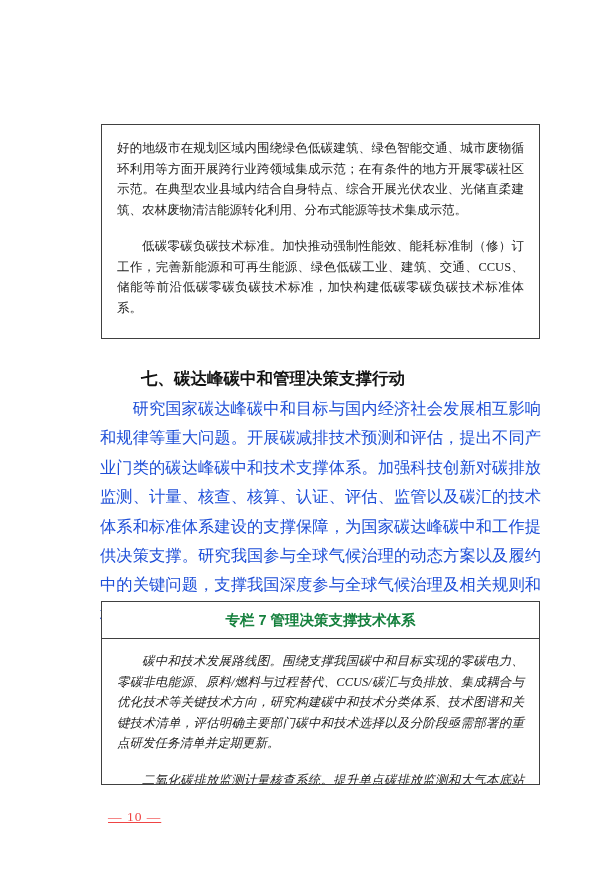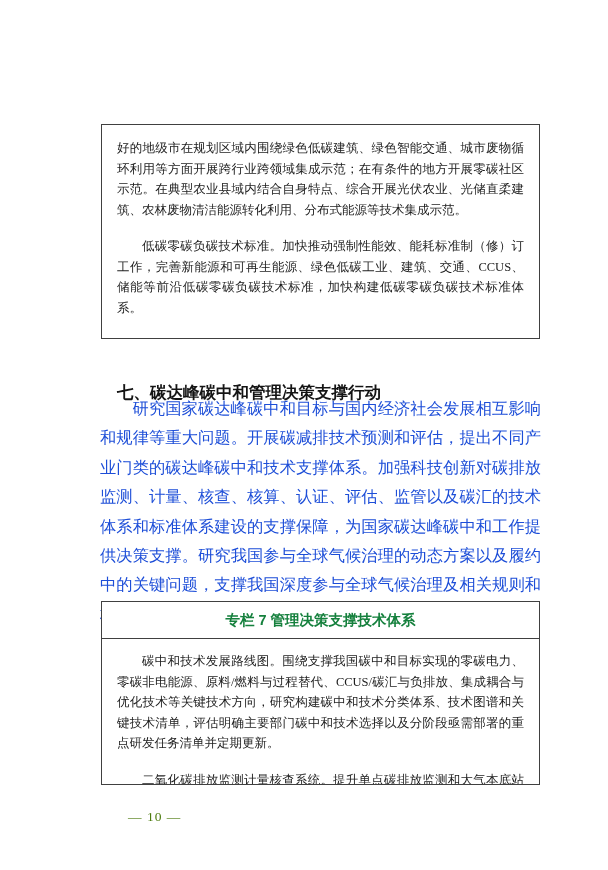--- a/index.html
+++ b/index.html
@@ -31,30 +31,29 @@
     font-size: 12.5px;
     line-height: 20.5px;
     text-align: justify;
     color: #1c1c1c;
   }
   .box-para.indent { text-indent: 2em; }
 
   
   .section-heading {
     position: absolute;
-    left: 60px;
+    left: 84px;
     top: 343px;
     width: 457px;
     font-family: "Liberation Sans", "DejaVu Sans", sans-serif;
     font-weight: bold;
     font-size: 16.5px;
     line-height: 22px;
     text-indent: 2em;
     color: #141414;
-    margin-top: 14px;
   }
 
   
   .body-para {
     position: absolute;
     left: 76px;
     top: 370px;
     width: 457px;
     font-size: 16.3px;
     line-height: 29.4px;
@@ -75,31 +74,33 @@
     display: flex;
     align-items: center;
     justify-content: center;
     font-family: "Liberation Sans", "DejaVu Sans", sans-serif;
     font-weight: bold;
     font-size: 14.5px;
     color: #15803d;
   }
   .column-body {
     padding: 4px 7px 0 7px;
+    font-style: italic;
   }
 
   
   .page-number {
     position: absolute;
-    left: 104px;
+    left: 84px;
     top: 785px;
     font-size: 13.5px;
     letter-spacing: 1px;
-    color: #4d7c0f;
+    color: #ef4444;
     font-family: "Liberation Serif", "DejaVu Serif", serif;
+    text-decoration: underline;
   }
 </style>
 </head>
 <body>
 
 <div class="page">
 
   <div class="doc-box" id="box-top">
     <p class="box-para">好的地级市在规划区域内围绕绿色低碳建筑、绿色智能交通、城市废物循环利用等方面开展跨行业跨领域集成示范；在有条件的地方开展零碳社区示范。在典型农业县域内结合自身特点、综合开展光伏农业、光储直柔建筑、农林废物清洁能源转化利用、分布式能源等技术集成示范。</p>
     <p class="box-para indent">低碳零碳负碳技术标准。加快推动强制性能效、能耗标准制（修）订工作，完善新能源和可再生能源、绿色低碳工业、建筑、交通、CCUS、储能等前沿低碳零碳负碳技术标准，加快构建低碳零碳负碳技术标准体系。</p>

